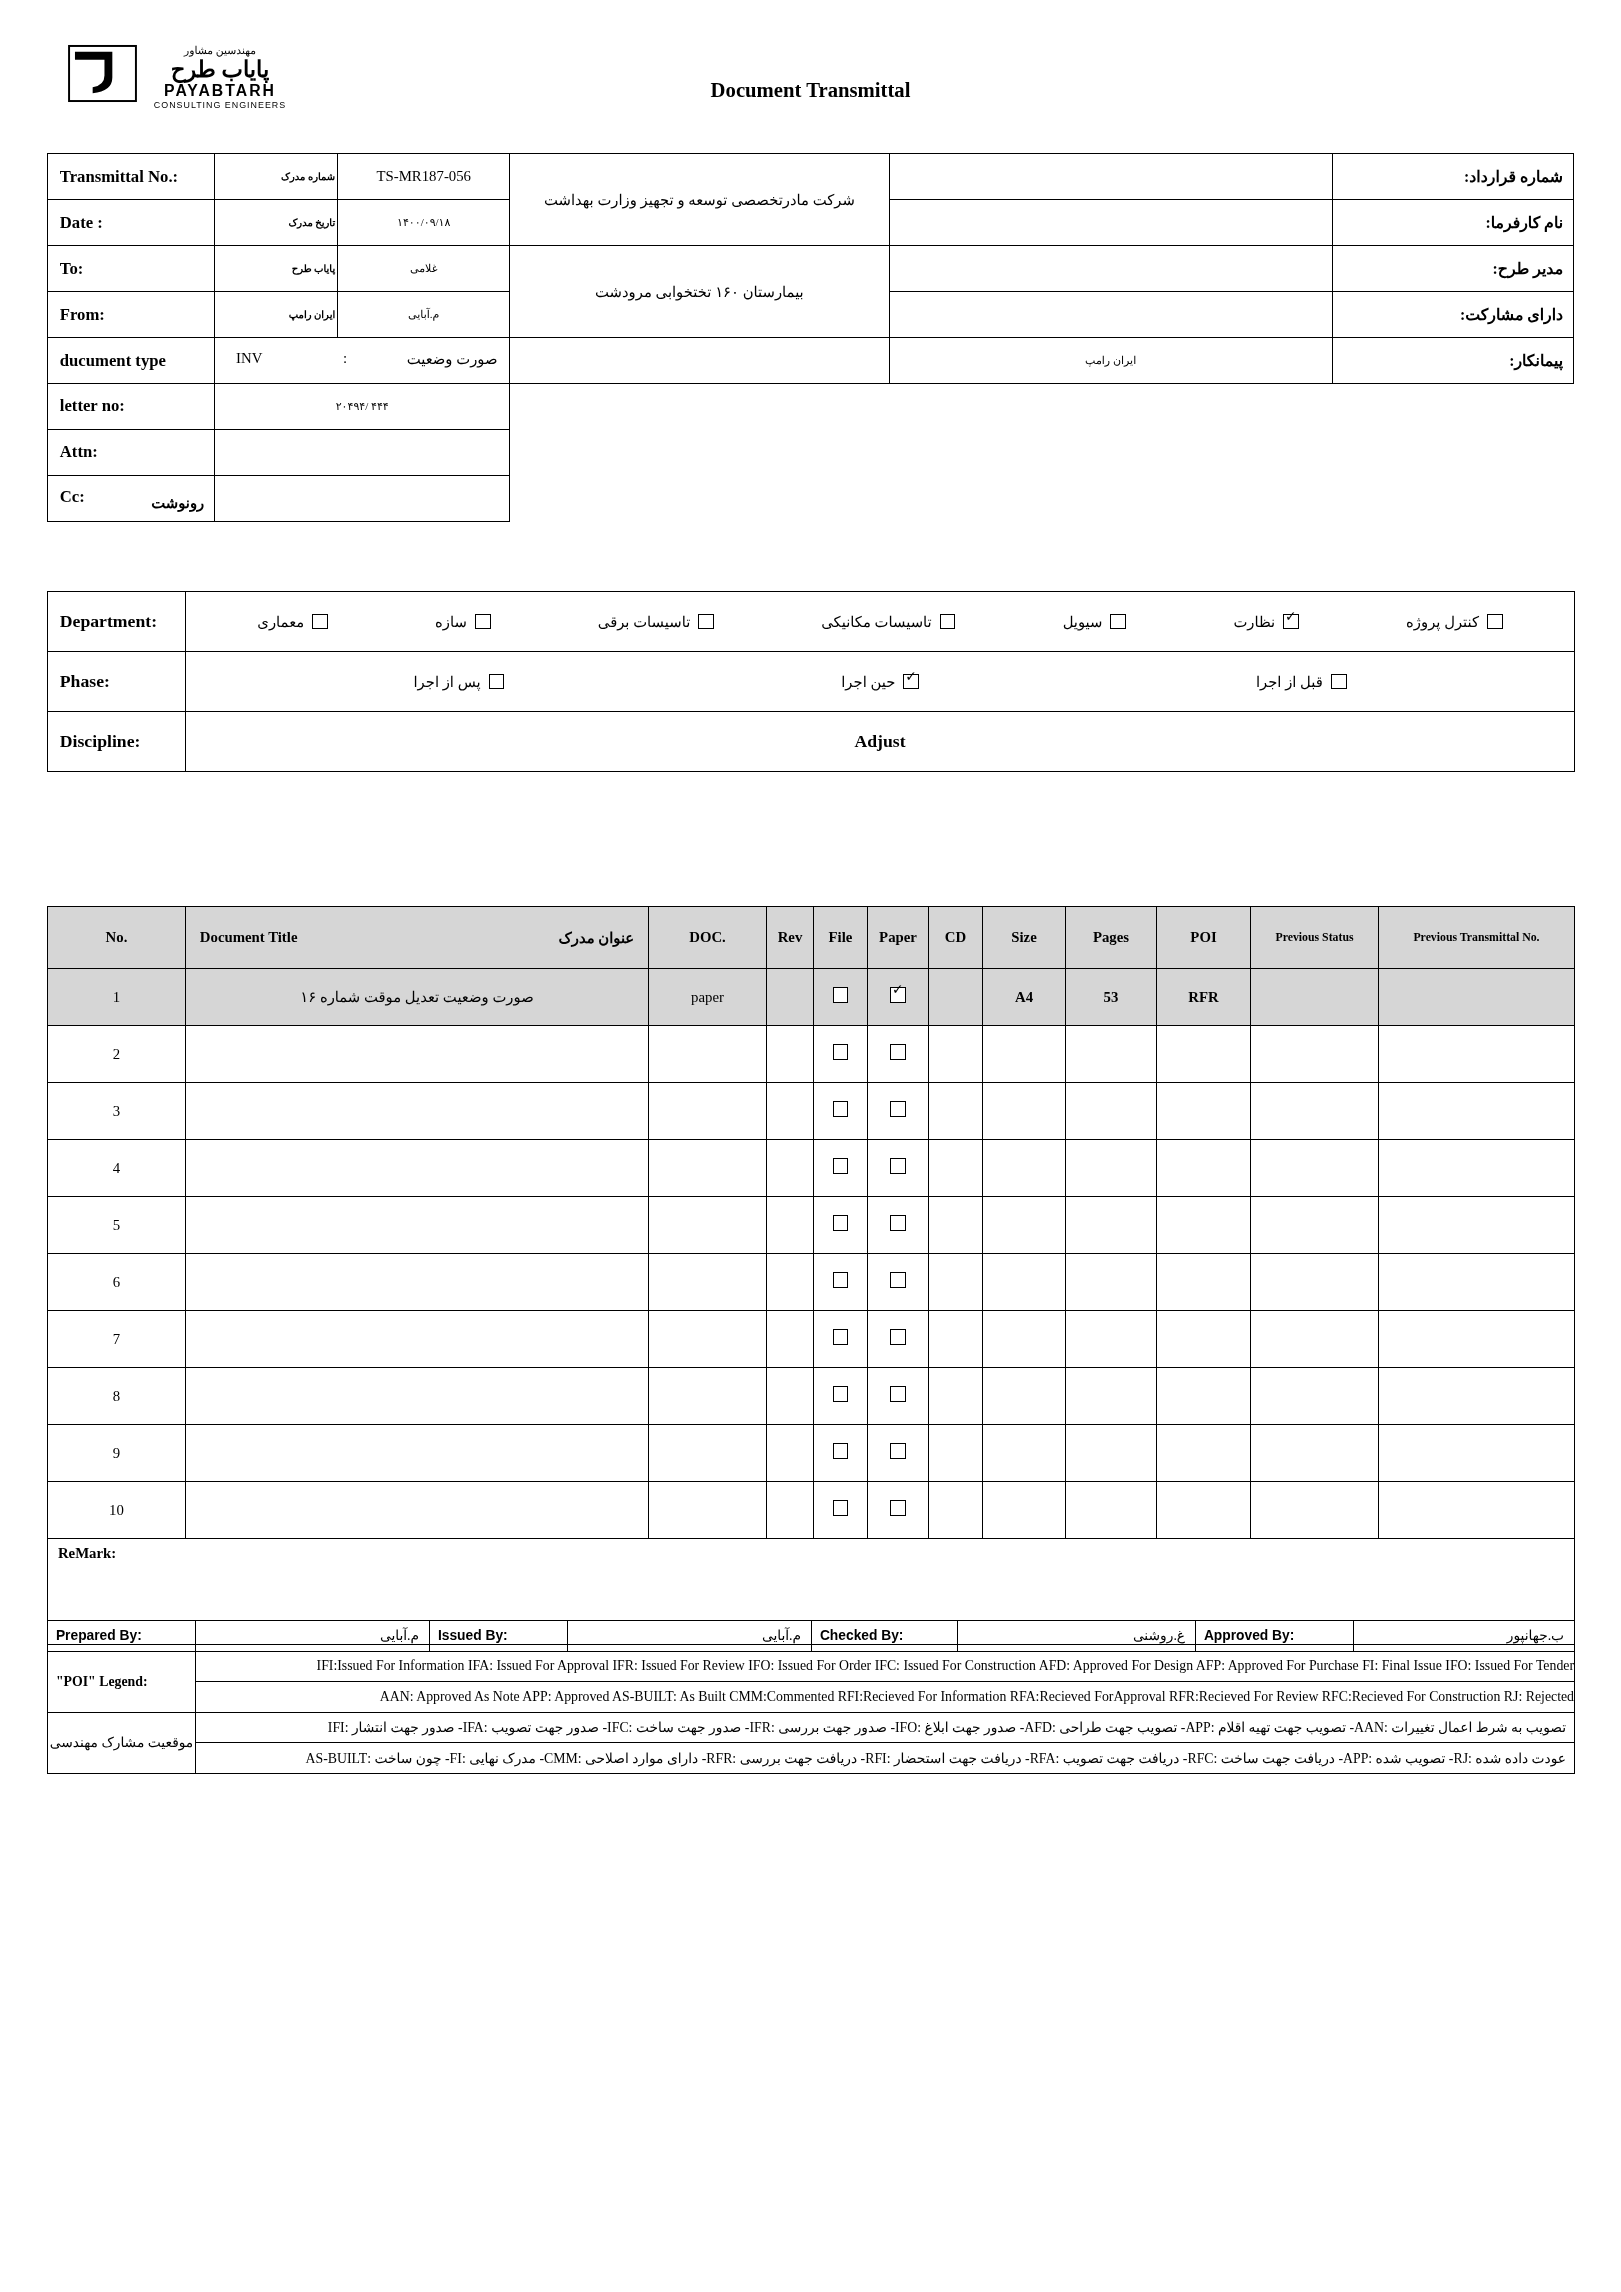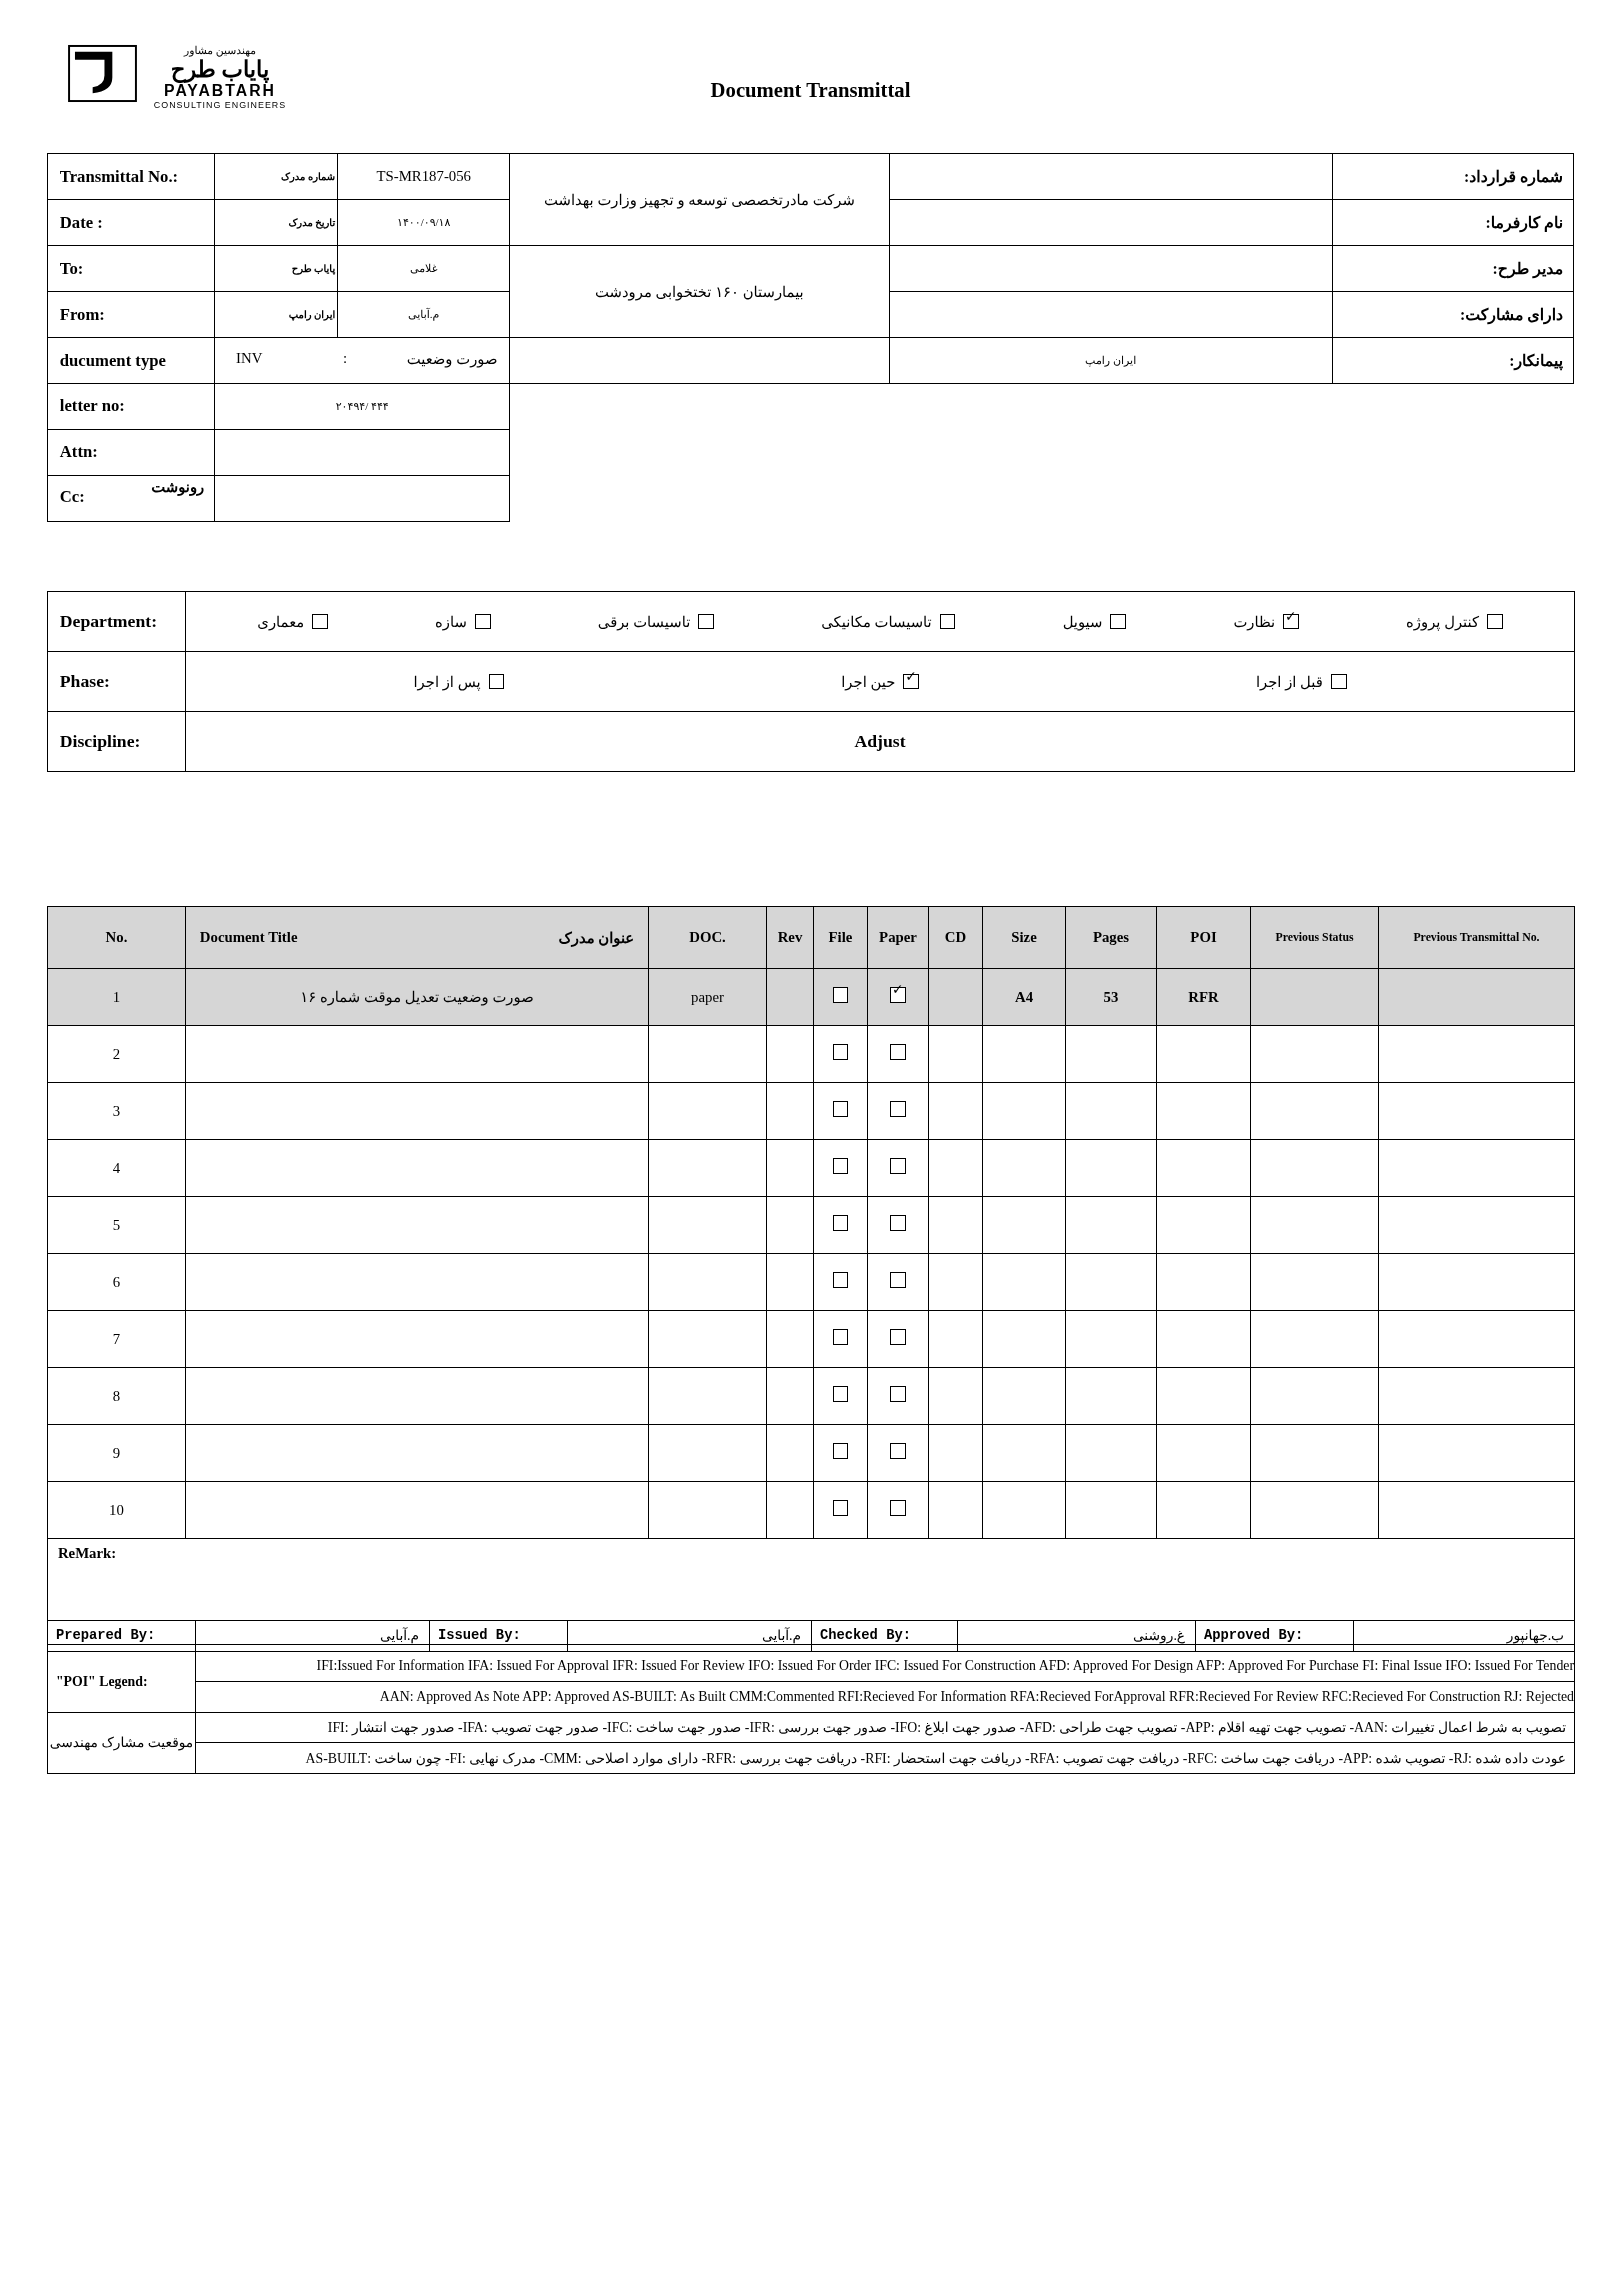--- a/index.html
+++ b/index.html
@@ -257,21 +257,21 @@
     width: 1527px;
   }
   #sign-table td {
     height: 29.6px;
     font-size: 13.8px;
   }
   .sign-lbl {
     font-weight: bold;
     font-size: 14.8px;
     padding-left: 7.9px;
-    font-family: Liberation Mono, monospace;
+    font-family: Liberation Sans, sans-serif;
     margin-top: 32px;
   }
   .sign-val {
     direction: rtl;
     text-align: right;
     padding-right: 9.9px;
     font-size: 13.8px;
   }
   .legend-lbl {
     font-weight: bold;
@@ -378,21 +378,21 @@
         <td colspan="3" style="border:none"></td>
       </tr>
       <tr>
         <td class="lbl-en">Attn:</td>
         <td colspan="2"></td>
         <td colspan="3" style="border:none"></td>
       </tr>
       <tr>
         <td style="position:relative">
           <span style="position:absolute;left:11.8px;top:11.8px;font-size:16.7px;font-weight:bold;">Cc:</span>
-          <span style="position:absolute;right:9.9px;top:2px;font-size:14.8px;font-weight:bold;direction:rtl;">رونوشت</span>
+          <span style="position:absolute;right:9.9px;top:18px;font-size:14.8px;font-weight:bold;direction:rtl;">رونوشت</span>
         </td>
         <td colspan="2"></td>
         <td colspan="3" style="border:none"></td>
       </tr>
     </tbody>
   </table>
 
   <table id="dept-table">
     <colgroup>
       <col style="width:138px">

